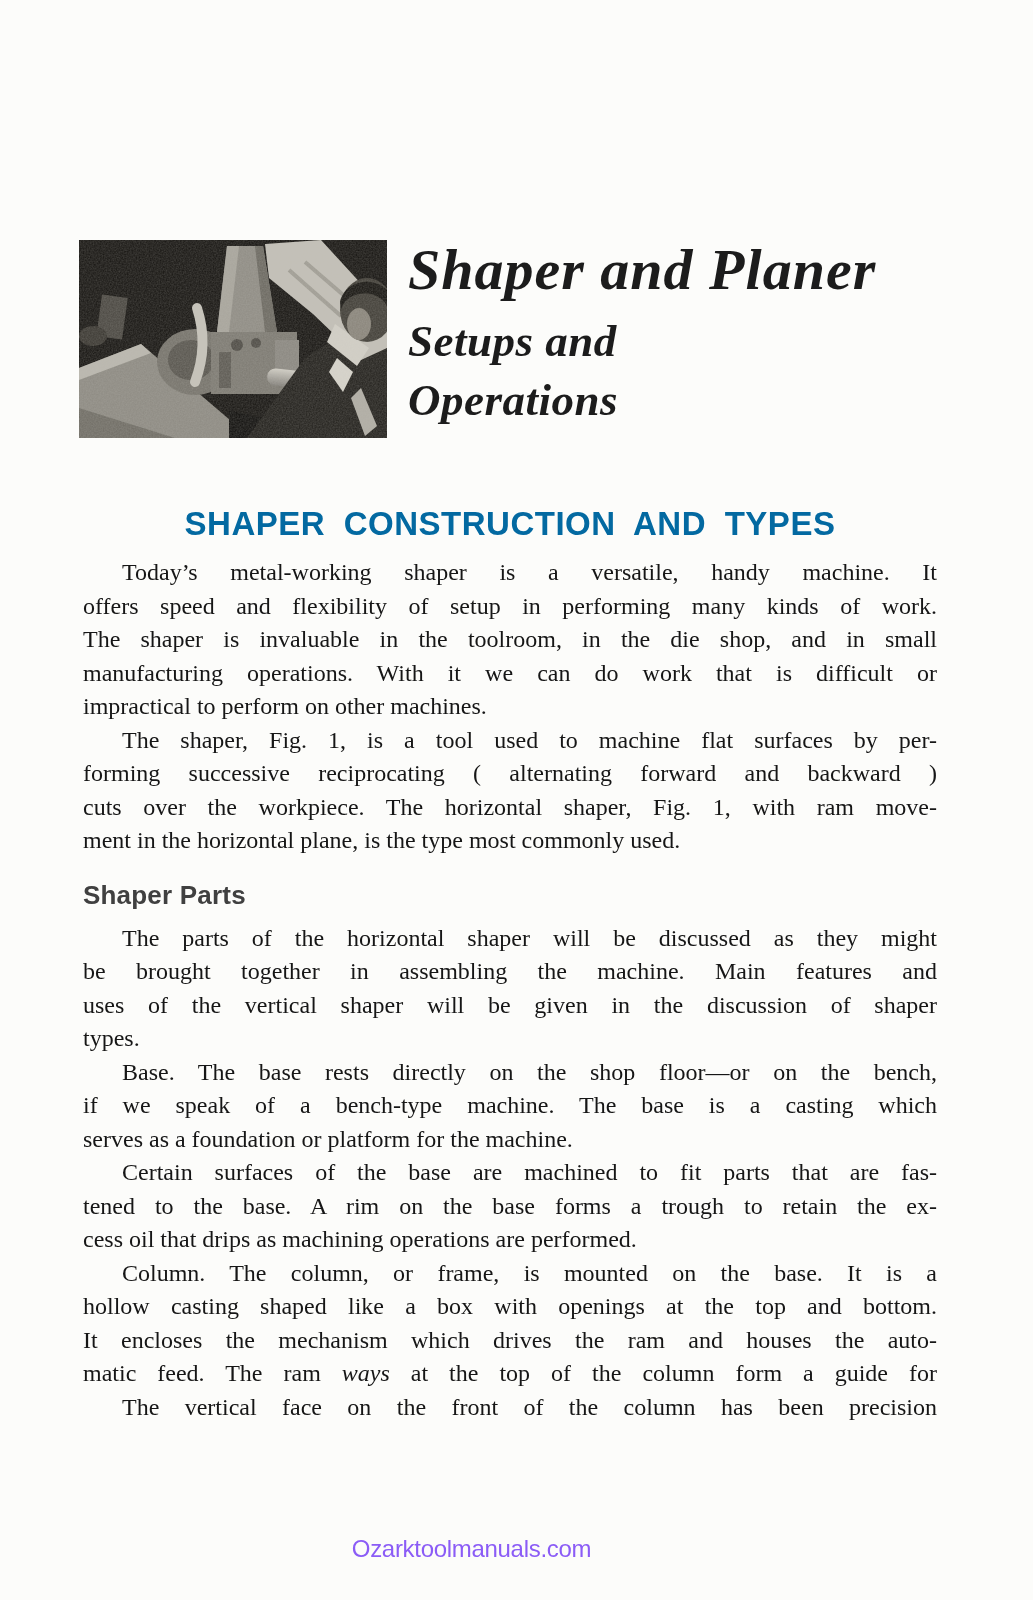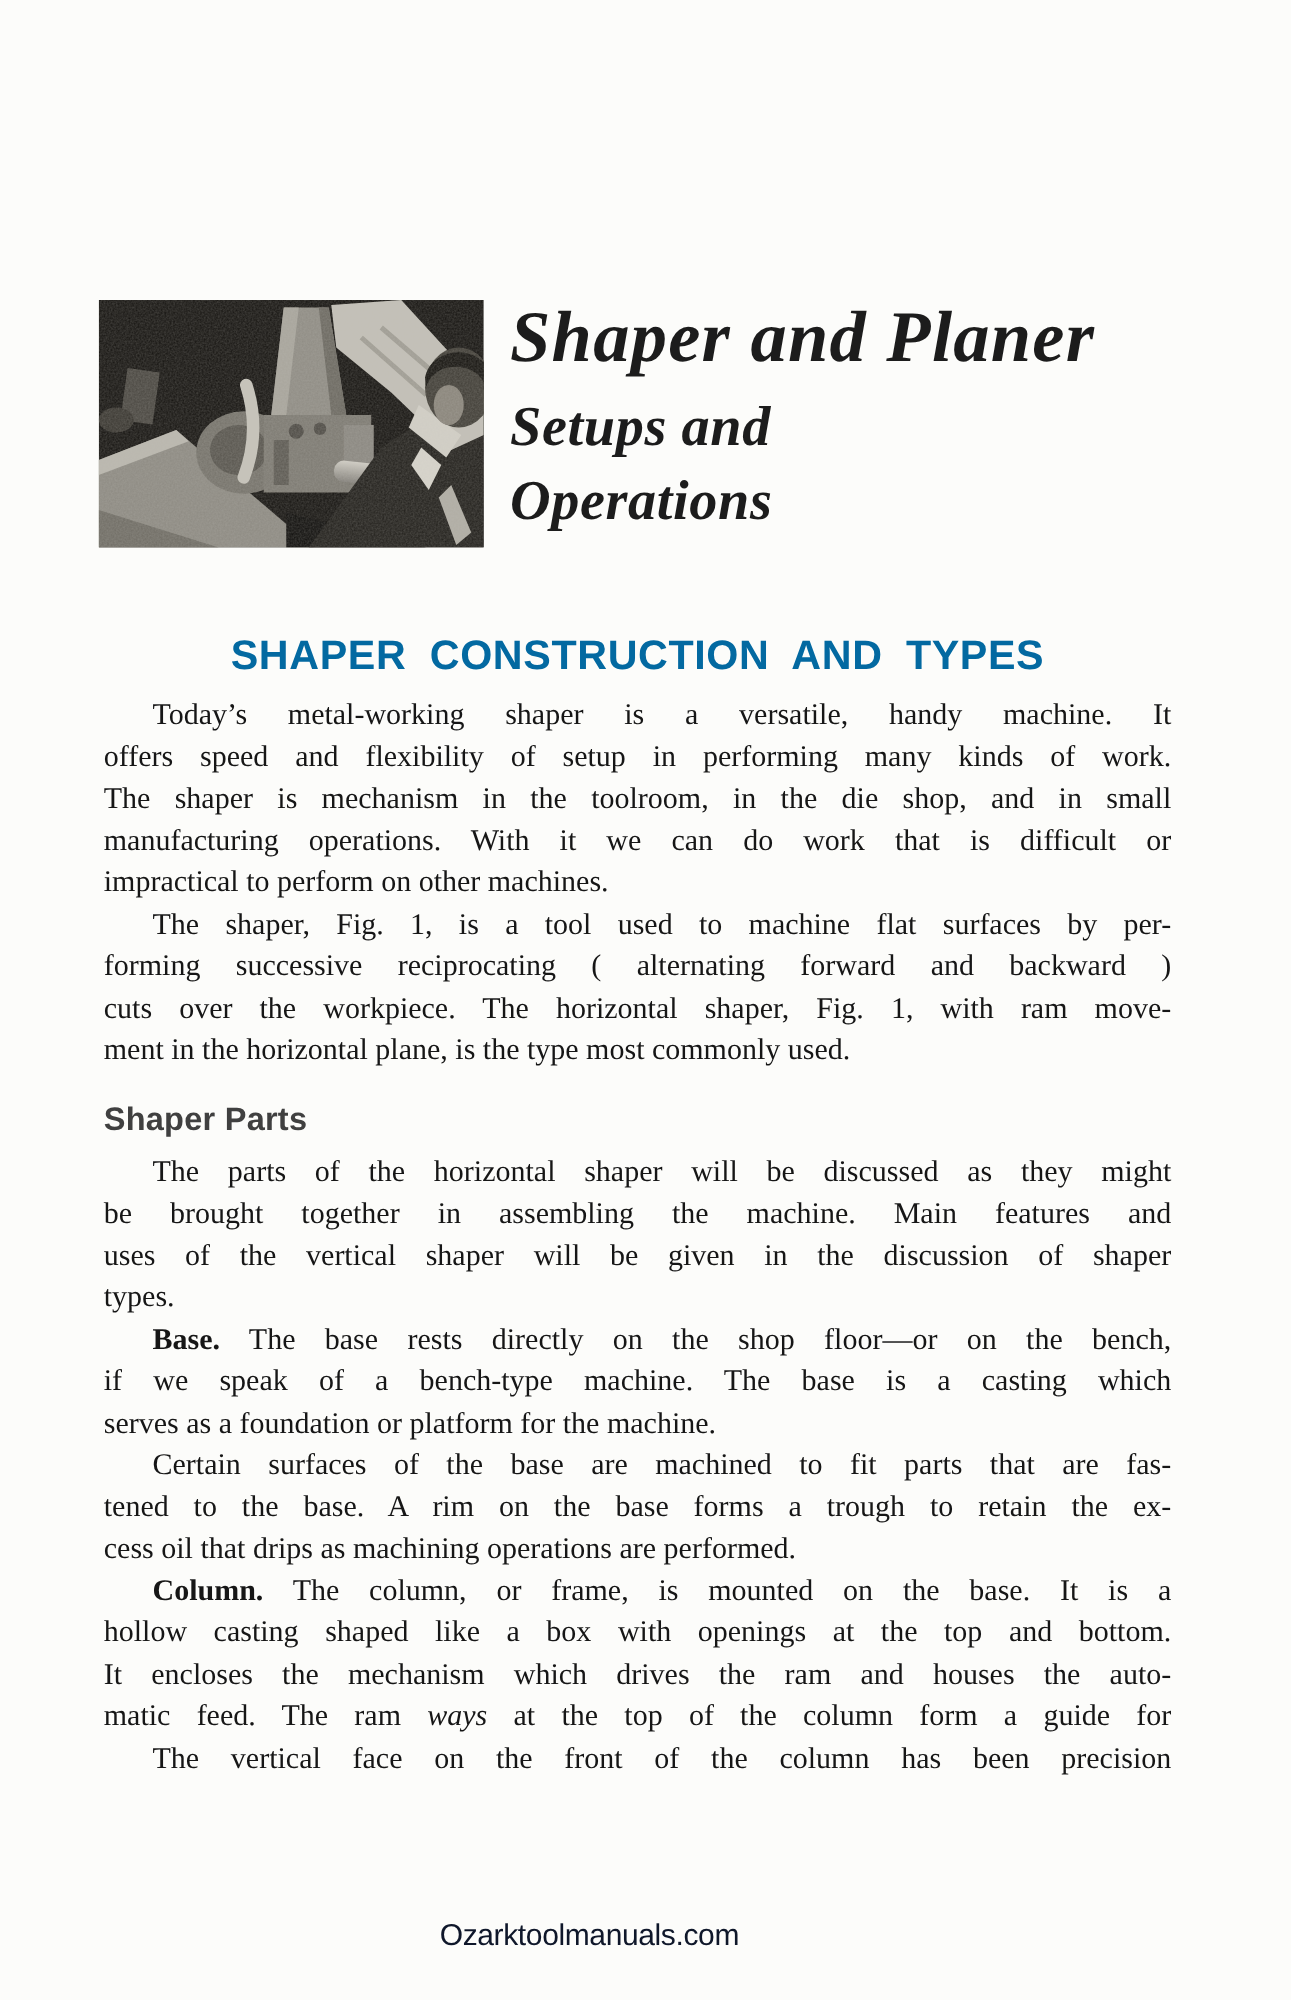--- a/index.html
+++ b/index.html
@@ -36,27 +36,27 @@
     margin: 22px 0 12px 0;
   }
   .para { margin: 0; }
   .line {
     line-height: 33.5px;
     text-align: justify;
     text-align-last: justify;
   }
   .line.lastline { text-align-last: left; }
   .line.indent { padding-left: 39px; }
-  .b { font-weight: 700; }
+  .b { font-weight: 400; }
   .i { font-style: italic; }
 
   
   .footer {
     position: absolute; left: 0; top: 1537px; width: 943px;
-    text-align: center; color: #0f172a;
+    text-align: center; color: #8b5cf6;
     font: 400 24px/24px "Liberation Sans", sans-serif;
     letter-spacing: -0.3px;
   }
 </style>
 </head>
 <body>
 
 <div class="page">
 
   <div class="header">
@@ -121,21 +121,21 @@
       <div class="title-sub">Setups and</div>
       <div class="title-sub">Operations</div>
     </div>
   </div>
 
   <div class="text-col">
       <div class="h1">SHAPER CONSTRUCTION AND TYPES</div>
       <div class="para">
         <div class="line indent"><span class="">Today’s metal-working shaper is a versatile, handy machine. It</span></div>
         <div class="line"><span class="">offers speed and flexibility of setup in performing many kinds of work.</span></div>
-        <div class="line"><span class="">The shaper is mechanism in the toolroom, in the die shop, and in small</span></div>
+        <div class="line"><span class="">The shaper is invaluable in the toolroom, in the die shop, and in small</span></div>
         <div class="line"><span class="">manufacturing operations. With it we can do work that is difficult or</span></div>
         <div class="line lastline"><span class="">impractical to perform on other machines.</span></div>
       </div>
       <div class="para">
         <div class="line indent"><span class="">The shaper, Fig. 1, is a tool used to machine flat surfaces by per-</span></div>
         <div class="line"><span class="">forming successive reciprocating ( alternating forward and backward )</span></div>
         <div class="line"><span class="">cuts over the workpiece. The horizontal shaper, Fig. 1, with ram move-</span></div>
         <div class="line lastline"><span class="">ment in the horizontal plane, is the type most commonly used.</span></div>
       </div>
       <div class="h2">Shaper Parts</div>

